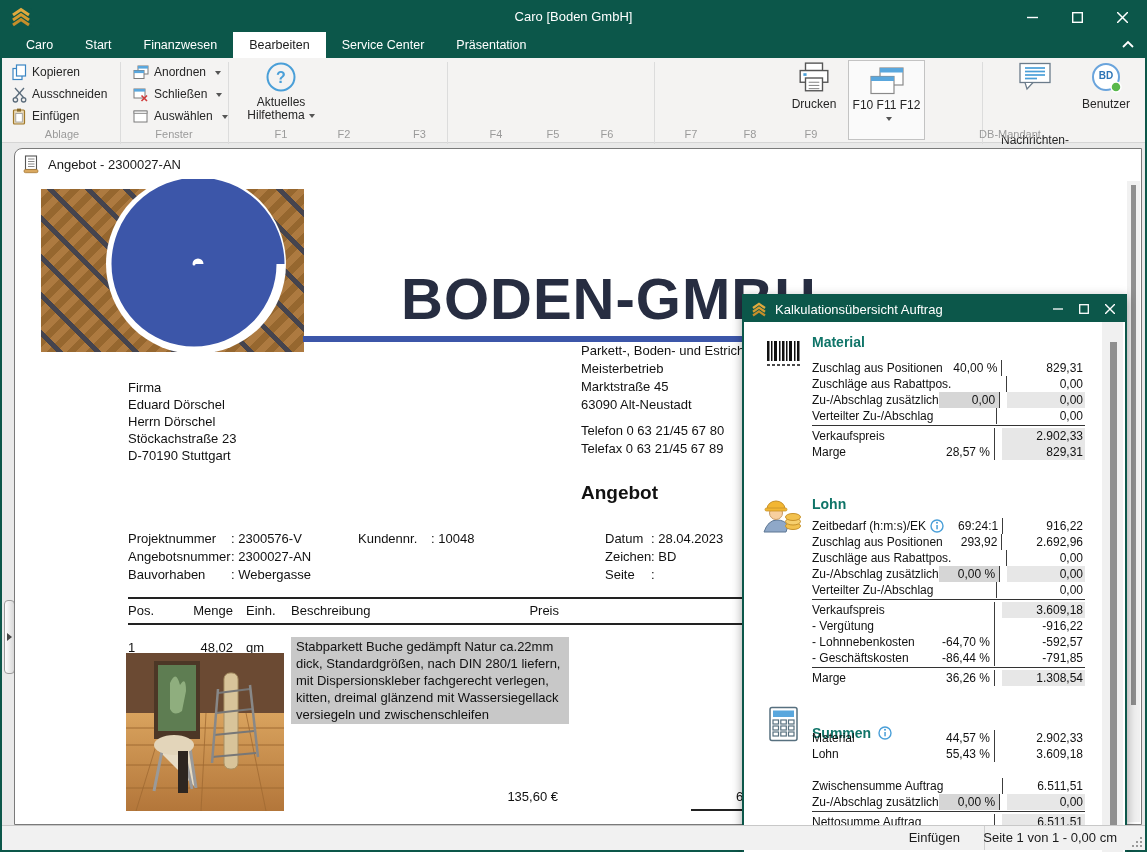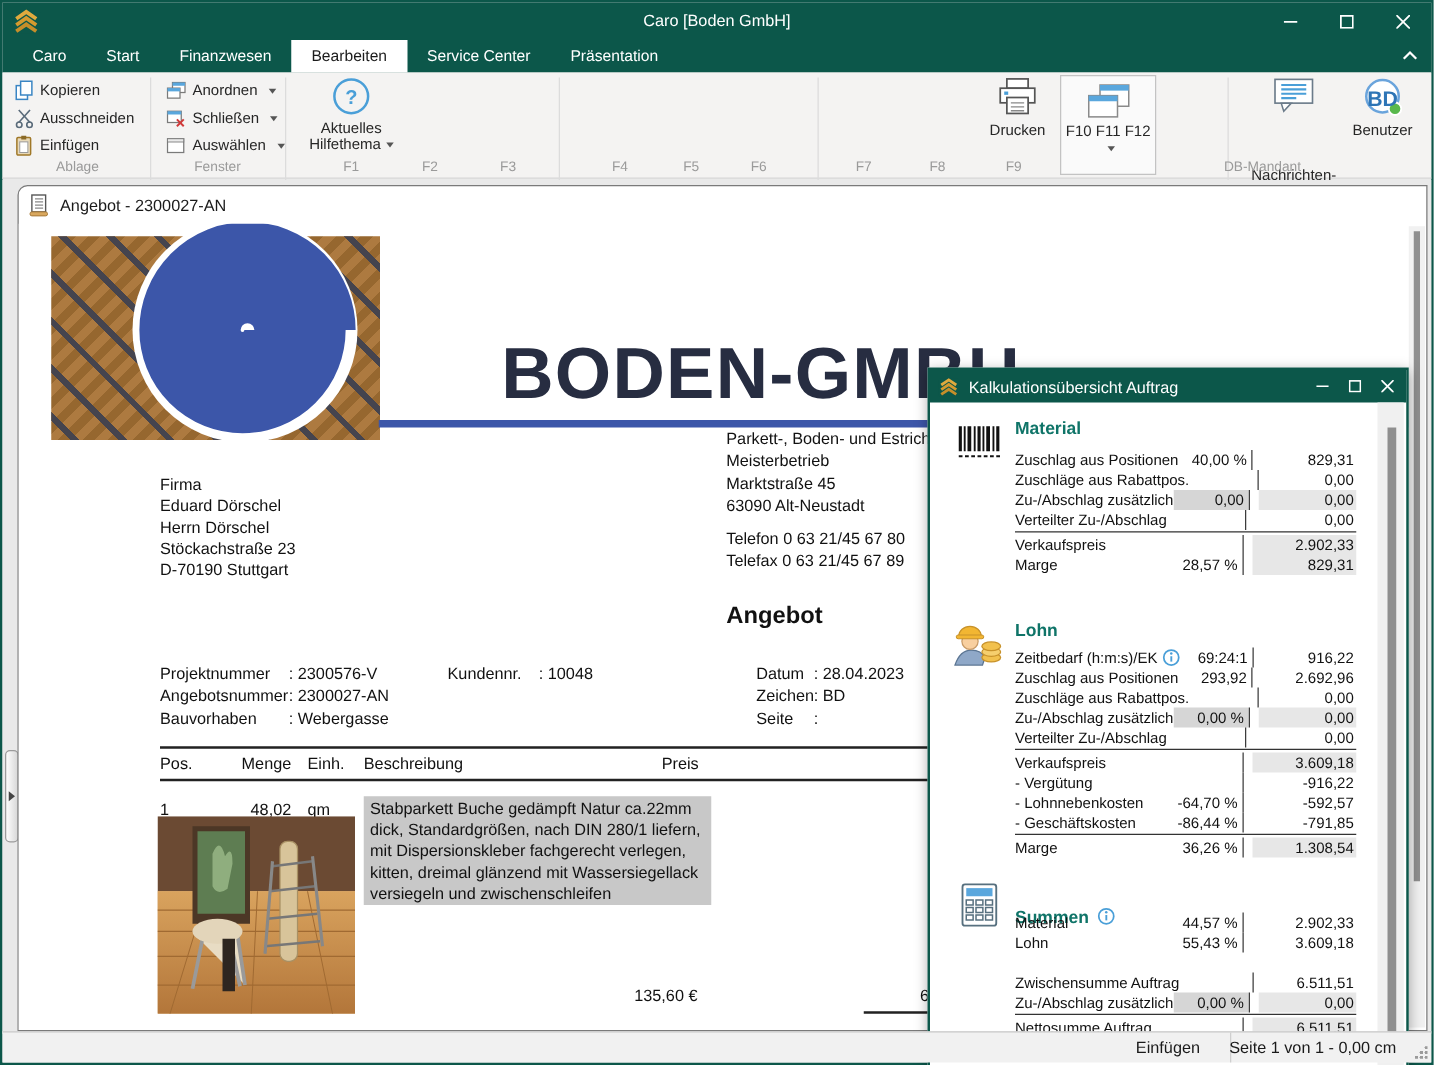--- a/index.html
+++ b/index.html
@@ -220,21 +220,21 @@
     <div class="big-item" style="left:236px; top:3px; width:86px;">
       <svg width="32" height="32" viewBox="0 0 32 32">
           <circle cx="16" cy="16" r="13.5" fill="none" stroke="#4a9fd8" stroke-width="2"></circle>
           <text x="16" y="22" text-anchor="middle" font-size="16" font-weight="bold" fill="#4a9fd8" font-family="Liberation Sans,sans-serif">?</text>
         </svg>
       <span class="lab"><span>Aktuelles
 Hilfethema</span><span class="caret"></span></span>
     </div>
     <div class="grp-label" style="left:279px;">F1</div>
     <div class="grp-label" style="left:342px;">F2</div>
-    <div class="grp-label" style="left:391px;padding-left:27px;">F3</div>
+    <div class="grp-label" style="left:404px;padding-left:27px;">F3</div>
     <div class="rsep" style="left:445px;"></div>
     <div class="grp-label" style="left:494px;">F4</div>
     <div class="grp-label" style="left:551px;">F5</div>
     <div class="grp-label" style="left:605px;">F6</div>
     <div class="rsep" style="left:652px;"></div>
     <div class="grp-label" style="left:689px;">F7</div>
     <div class="grp-label" style="left:748px;">F8</div>
     <div class="grp-label" style="left:809px;">F9</div>
 
     <div class="big-item" style="left:783px; top:3px; width:58px;">
@@ -273,21 +273,21 @@
       <span class="lab">Nachrichten-
 zentrale</span>
     </div>
 
     <div class="big-item" style="left:1074px; top:3px; width:60px;">
       <div style="position:relative; width:34px; height:34px;">
         <svg width="34" height="34" viewBox="0 0 34 34">
             <circle cx="17" cy="16" r="13" fill="#fff" stroke="#6aa4dc" stroke-width="2"></circle>
             <circle cx="27" cy="26" r="5" fill="#59b84c" stroke="#fff" stroke-width="1.5"></circle>
           </svg>
-        <span style="position:absolute; left:0; top:9px; width:34px; text-align:center; font-size:17px; font-weight:bold; color:#2e75b6;">BD</span>
+        <span style="position:absolute; left:0; top:9px; width:34px; text-align:center; font-size:10px; font-weight:bold; color:#2e75b6;">BD</span>
       </div>
       <span class="lab">Benutzer</span>
     </div>
     <div class="grp-label" style="left:1008px;">DB-Mandant</div>
   </div>
 
   <div id="workspace">
     <div id="panel-expander"></div>
 
     <div id="docwin">

